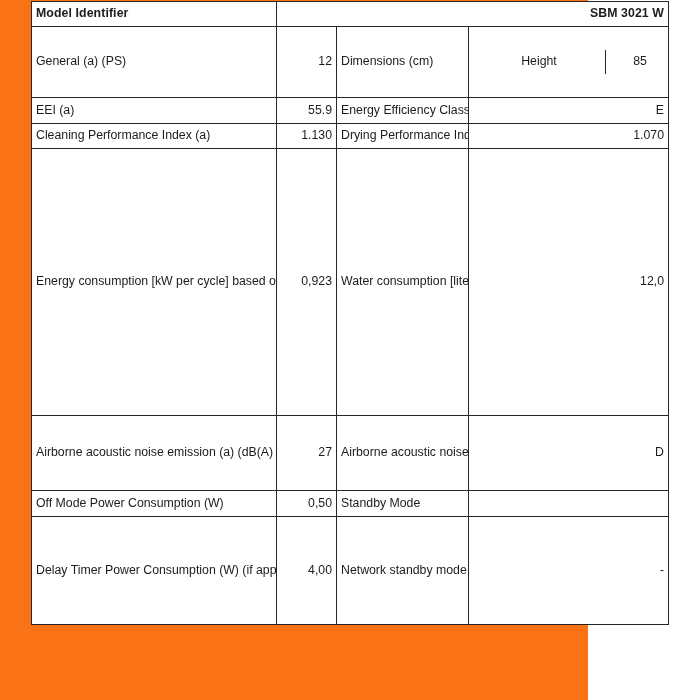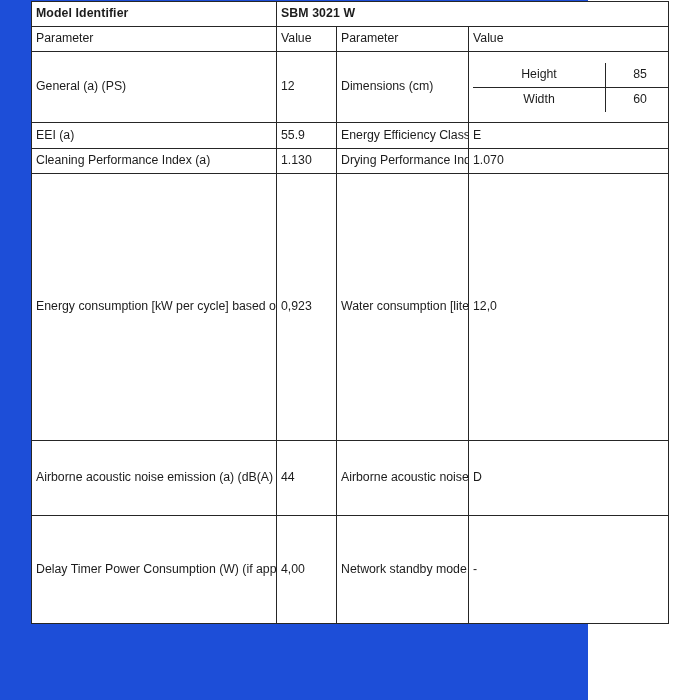--- a/index.html
+++ b/index.html
@@ -11,21 +11,21 @@
     width: 700px;
     height: 700px;
     font-family: "Liberation Sans", sans-serif;
     color: #1c1c1c;
     overflow: hidden;
   }
   #sheet {
     position: relative;
     width: 588px;
     height: 700px;
-    background: #1d4ed8;
+    background: #f97316;
   }
   table.spec {
     position: absolute;
     left: 31px;
     top: 1px;
     width: 637px;
     border-collapse: collapse;
     table-layout: fixed;
     font-size: 12.3px;
     line-height: 1.62;
@@ -33,21 +33,21 @@
   table.spec td {
     border: 1.6px solid #262626;
     padding: 0 4px;
     vertical-align: middle;
     overflow: hidden;
     white-space: nowrap;
     text-overflow: clip;
     background: #ffffff;
   }
   td.wrap { white-space: normal; }
-  td.ctr  { text-align: left; }
+  td.ctr  { text-align: right; }
   td.bold { font-weight: bold; letter-spacing: .1px; }
   td.lead { padding-left: 5px; }
   td.pad-top { vertical-align: top; padding-top: 3px; }
 
   
   col.c1 { width: 245px; }
   col.c2 { width: 60px; }
   col.c3 { width: 132px; }
   col.c4 { width: 132px; }
   col.c5 { width: 68px; }
@@ -88,41 +88,31 @@
         <col class="c5">
     </colgroup>
     <tbody>
 
       <tr>
         <td class="bold lead" style="height:24px">Model Identifier</td>
         <td class="bold ctr" colspan="4">SBM 3021 W</td>
       </tr>
 
 
-      <tr>
-        <td class="lead" style="height:24px">Parameter</td>
-        <td class="ctr">Value</td>
-        <td class="ctr">Parameter</td>
-        <td class="ctr" colspan="2">Value</td>
-      </tr>
 
       <tr>
         <td class="lead" style="height:70px">General (a) (PS)</td>
         <td class="ctr">12</td>
         <td class="lead pad-top">Dimensions (cm)</td>
         <td class="nest" colspan="2">
           <table class="dims">
             <tbody>
               <tr>
                 <td class="lbl">Height</td>
                 <td class="val">85</td>
-              </tr>
-              <tr>
-                <td class="lbl">Width</td>
-                <td class="val">60</td>
               </tr>
             </tbody>
           </table>
         </td>
       </tr>
 
       <tr>
         <td class="lead" style="height:25px">EEI (a)</td>
         <td class="ctr">55.9</td>
         <td class="lead">Energy Efficiency Class (a)</td>
@@ -139,25 +129,31 @@
       <tr>
         <td class="wrap lead pad-top" style="height:266px">Energy consumption [kW per cycle] based on eco program using cold water, Actual energy consumption will depend on how the appliance is used.</td>
         <td class="ctr">0,923</td>
         <td class="wrap lead pad-top">Water consumption [liter per cycle] based on eco program. Actual water consumption will depend on how the appliance is used and the hardness of the water.</td>
         <td class="ctr" colspan="2">12,0</td>
       </tr>
 
 
       <tr>
         <td class="wrap lead pad-top" style="height:74px">Airborne acoustic noise emission (a) (dB(A) re 1 pW)</td>
-        <td class="ctr">44</td>
+        <td class="ctr">27</td>
         <td class="wrap lead pad-top">Airborne acoustic noise emission class (a)</td>
         <td class="ctr" colspan="2">D</td>
       </tr>
 
+      <tr>
+        <td class="lead" style="height:25px">Off Mode Power Consumption (W)</td>
+        <td class="ctr">0,50</td>
+        <td class="lead">Standby Mode</td>
+        <td class="ctr" colspan="2"></td>
+      </tr>
 
       <tr>
         <td class="wrap lead pad-top" style="height:107px">Delay Timer Power Consumption (W) (if applicable)</td>
         <td class="ctr">4,00</td>
         <td class="wrap lead pad-top">Network standby mode power consumption (W) (if applicable)</td>
         <td class="ctr" colspan="2">-</td>
       </tr>
 
     </tbody>
   </table>

